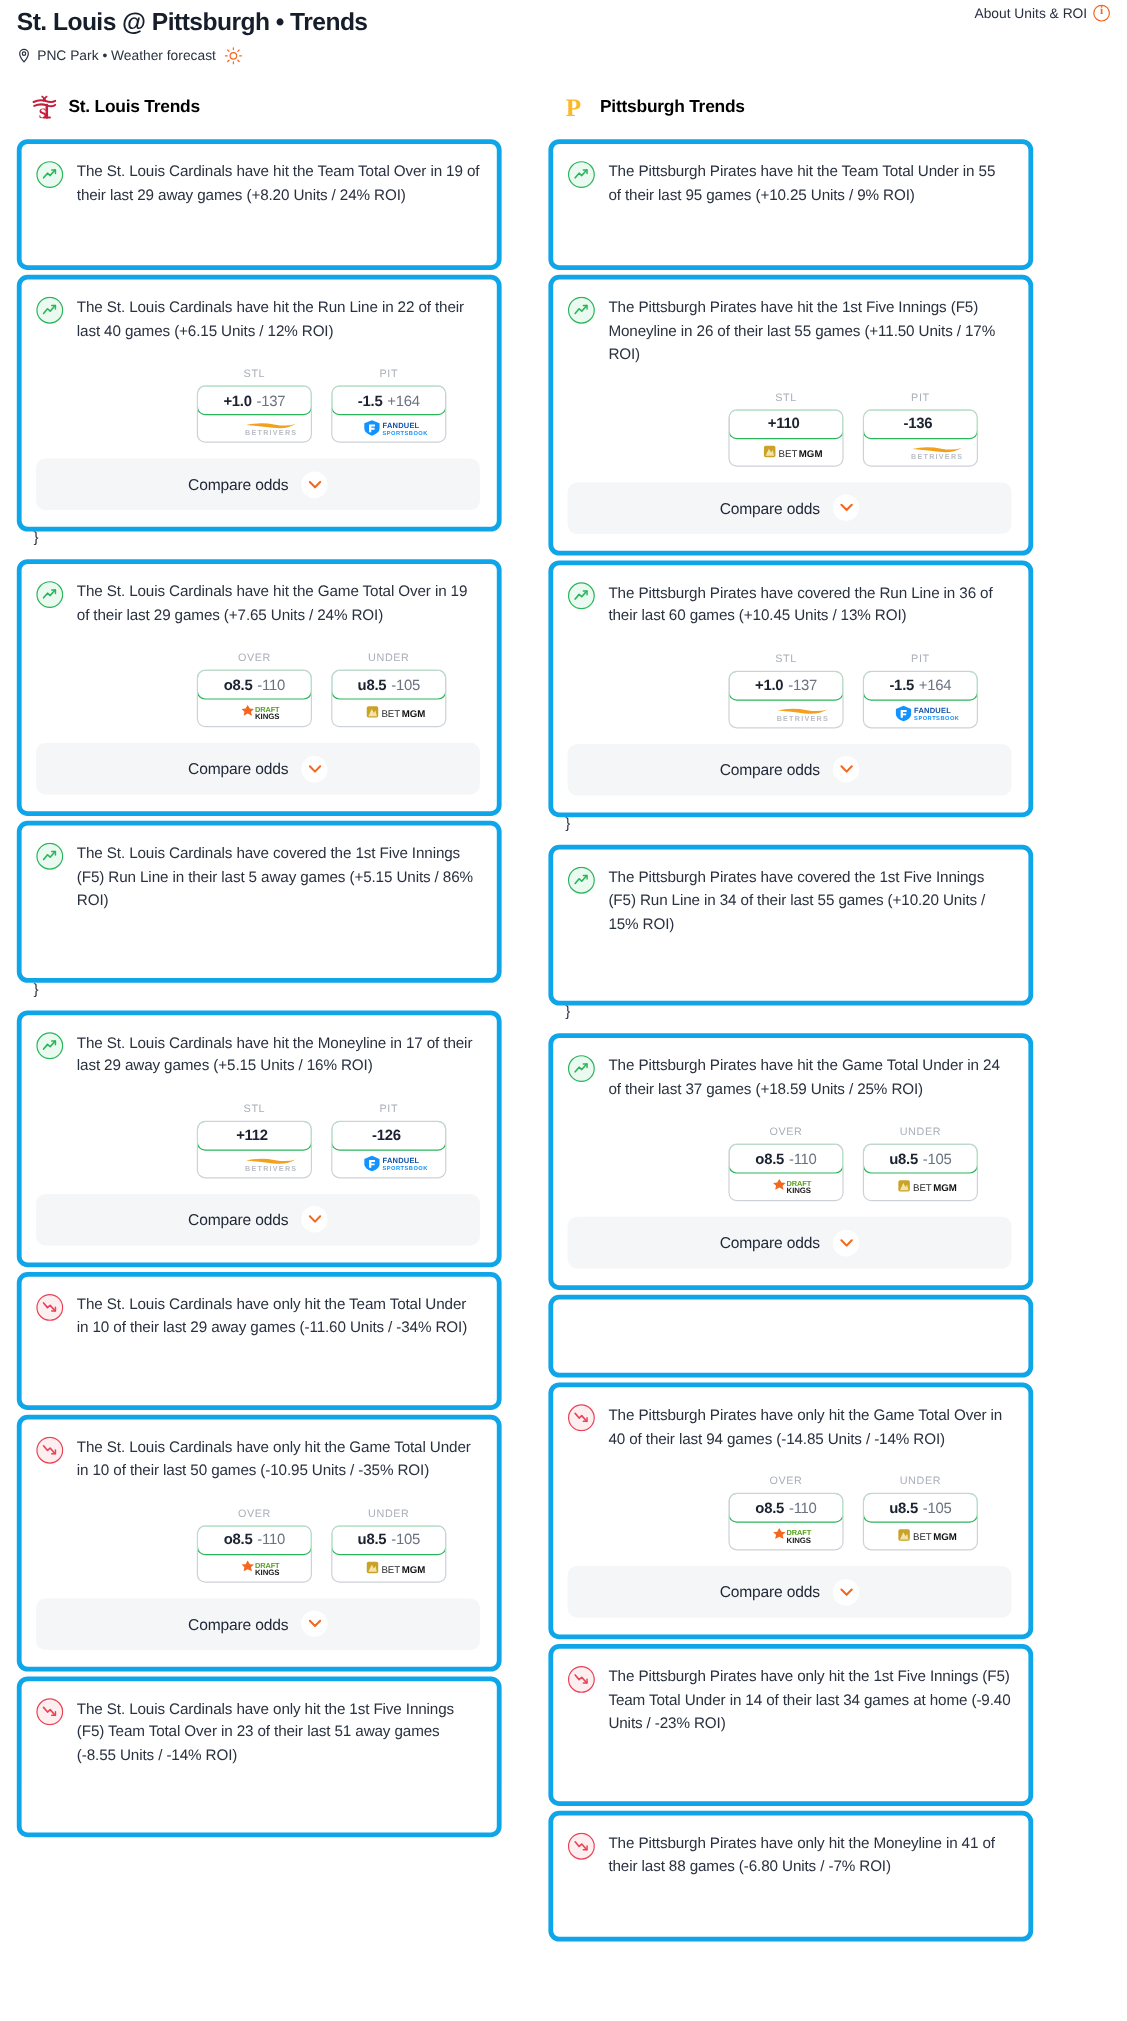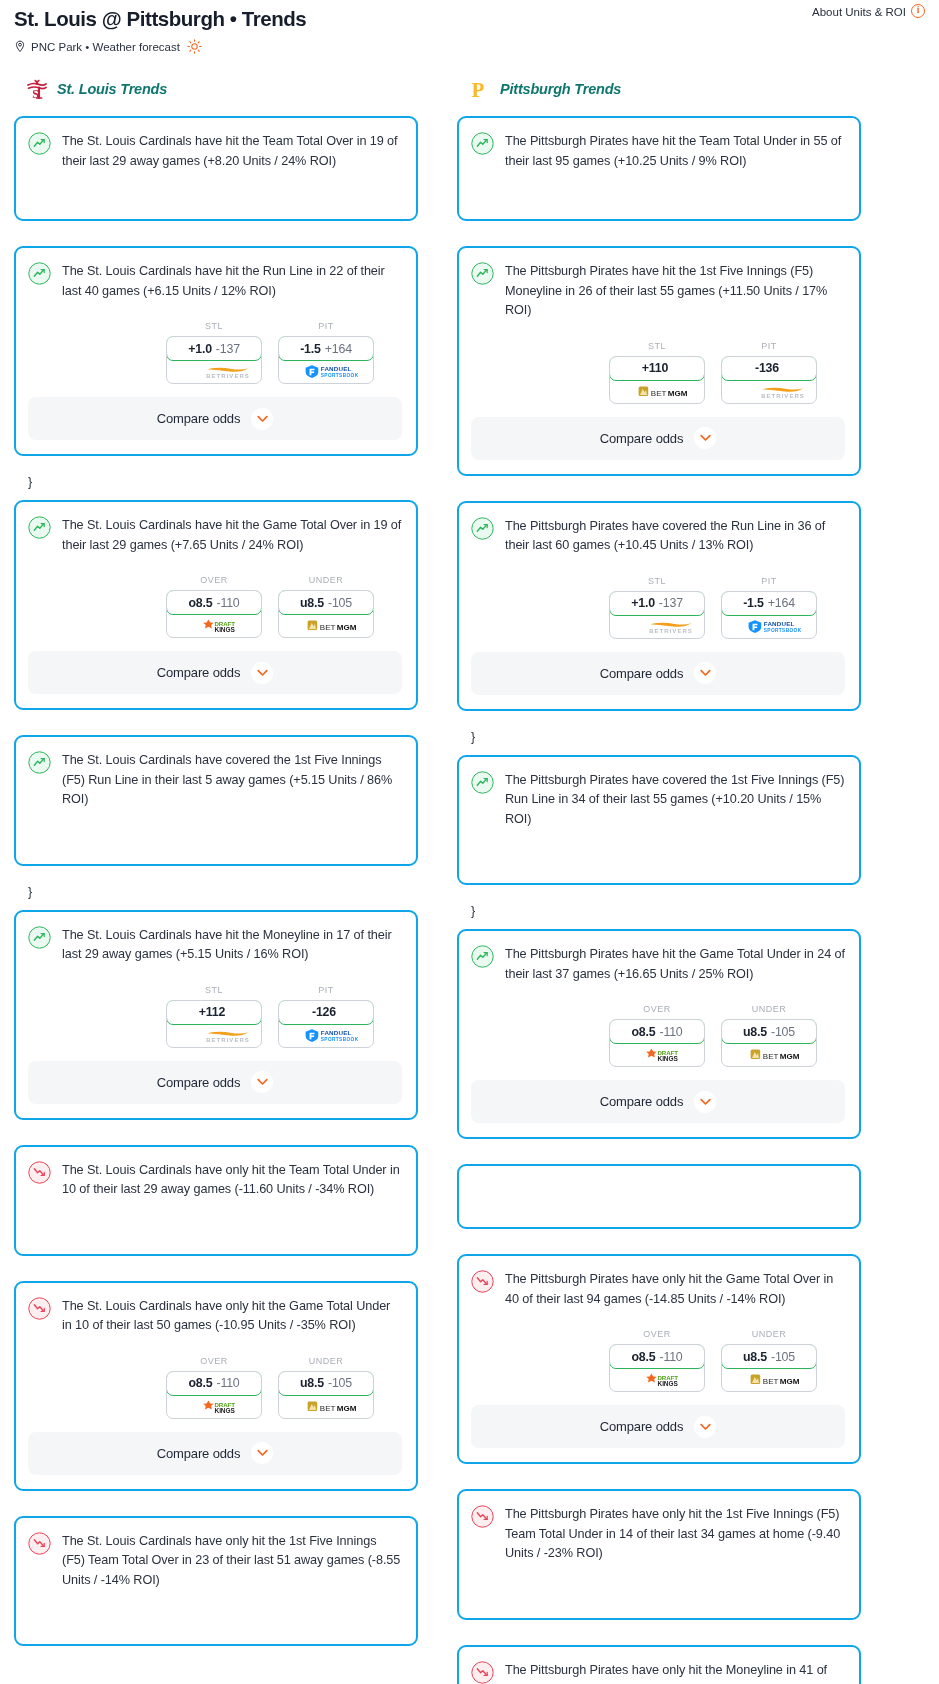--- a/index.html
+++ b/index.html
@@ -69,31 +69,30 @@
     align-items: center;
     gap: 9px;
     padding-left: 12px;
     height: 30px;
     margin-bottom: 12px;
   }
   .col-head-title {
     font-size: 14.5px;
     font-weight: 700;
     letter-spacing: -0.2px;
-    color: #0f766e;
-    font-style: italic;
+    color: #000000;
   }
   .team-logo { width: 22px; height: 24px; display:block; }
 
   
   .trend-card {
-    border: 2px solid #0ea5e9;
+    border: 4px solid #0ea5e9;
     border-radius: 9px;
     background: #fff;
-    margin-bottom: 25px;
+    margin-bottom: 4px;
     padding: 13px 14px 14px 12px;
     position: relative;
   }
   .trend-top { display: flex; gap: 11px; align-items: flex-start; }
   .trend-icon { width: 23px; height: 23px; flex: 0 0 23px; margin-top: 1px; }
   .trend-text {
     font-size: 12.7px;
     line-height: 19.5px;
     color: #2a3240;
     letter-spacing: -0.1px;
@@ -620,21 +619,21 @@
         <div class="card-pad tall"></div>
       </div>
       <div class="stray-brace">}</div>
       <div class="trend-card">
         <div class="trend-top">
           <span><svg class="trend-icon" viewBox="0 0 23 23">
               <circle cx="11.5" cy="11.5" r="10.7" fill="#eafaf0" stroke="#2bb55b" stroke-width="1"></circle>
               <path d="M6.3 14.2 L9.6 10.3 L11.8 12.3 L15.9 7.6" fill="none" stroke="#2bb55b" stroke-width="1.35" stroke-linecap="round" stroke-linejoin="round"></path>
               <path d="M13.1 7.6 H16.2 V10.6" fill="none" stroke="#2bb55b" stroke-width="1.25" stroke-linecap="round" stroke-linejoin="round"></path>
             </svg></span>
-          <div class="trend-text">The Pittsburgh Pirates have hit the Game Total Under in 24 of their last 37 games (+16.65 Units / 25% ROI)</div>
+          <div class="trend-text">The Pittsburgh Pirates have hit the Game Total Under in 24 of their last 37 games (+18.59 Units / 25% ROI)</div>
         </div>
         <div class="odds-wrap">
           <div class="odds-col">  
             <div class="odds-label">OVER</div>  
             <div class="odds-box">    
               <div class="odds-price">      
                 <span class="odds-main">o8.5</span>      
                 <span class="odds-sub">-110</span>    
               </div>    
               <div class="book-row">

